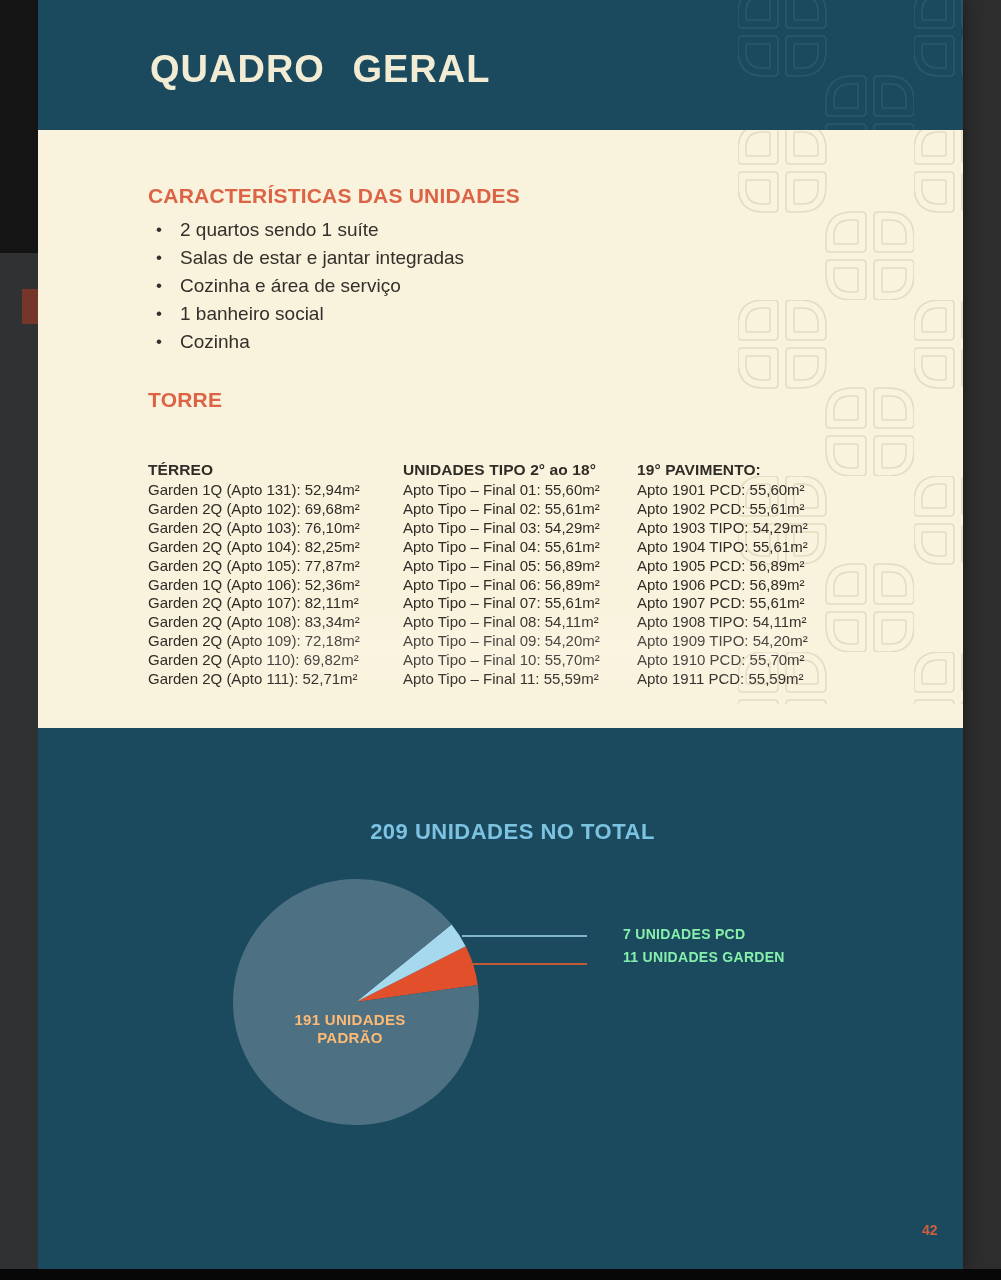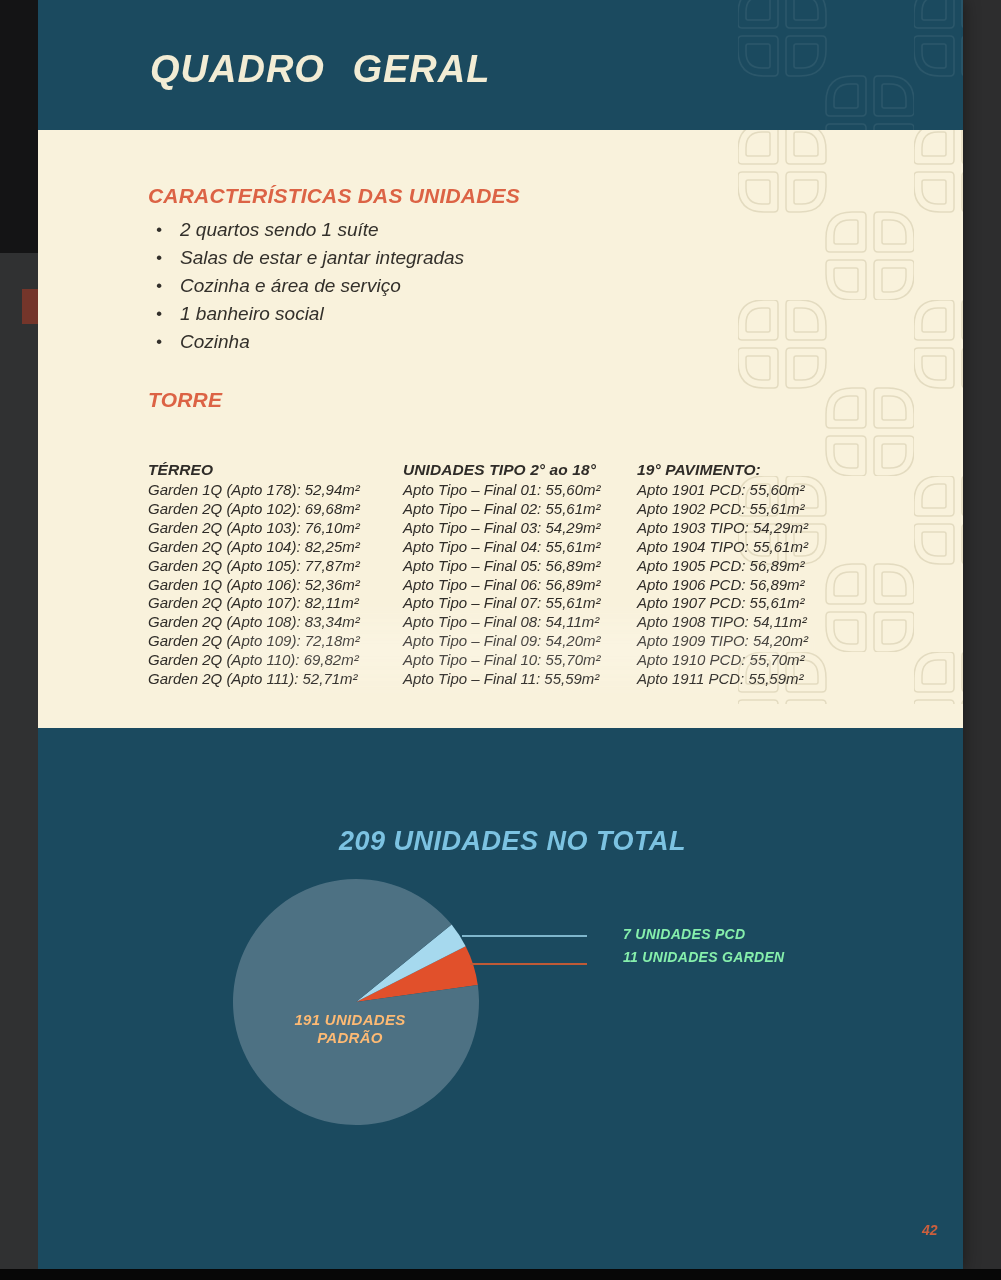--- a/index.html
+++ b/index.html
@@ -18,21 +18,21 @@
   .red-chip{
     position:absolute; left:22px; top:289px; width:16px; height:35px;
     background:#74352a; z-index:7;
   }
   .bottom-strip{
     position:absolute; left:0; top:1269px; width:1001px; height:11px;
     background:#070707; z-index:8;
   }
   .page{
     position:absolute; left:38px; top:0; width:925px; height:1270px;
-    background:#f9f2dc; box-shadow:0 0 16px rgba(0,0,0,.45);font-style:italic;
+    background:#f9f2dc; box-shadow:0 0 16px rgba(0,0,0,.45);
   }
   .header-band{
     position:absolute; left:0; top:0; width:925px; height:130px;
     background:#1b4a5f; overflow:hidden;
   }
   .page-title{
     position:absolute; left:112px; top:48px;
     font-size:38px; font-weight:800; color:#f2ecd4;
     letter-spacing:1px; word-spacing:16px;
   }
@@ -72,22 +72,22 @@
   .watermark{
     position:absolute; left:200px; top:498px; width:560px; height:44px;
     background:rgba(255,255,255,.35); filter:blur(14px); border-radius:22px;
     opacity:.45;
   }
   .bottom-section{
     position:absolute; left:0; top:728px; width:925px; height:542px;
     background:#1b4a5f; overflow:hidden;
   }
   .chart-title{
-    position:absolute; left:0; top:98px; width:925px; text-align:center;
-    font-size:27px; font-weight:800; color:#7cc3e2; letter-spacing:.5px;padding-left:24px;
+    position:absolute; left:0; top:91px; width:925px; text-align:center;
+    font-size:22px; font-weight:800; color:#7cc3e2; letter-spacing:.5px;padding-left:24px;
   }
   .pie{ position:absolute; left:188px; top:144px; width:260px; height:260px; }
   .pie-center-label{
     position:absolute; left:312px; top:283px; width:150px;
     transform:translateX(-50%); text-align:center;
     font-size:15px; font-weight:800; color:#fdba74; line-height:18px;
     letter-spacing:.3px;
   }
   .callout-line{ position:absolute; height:2px; }
   .pcd-line{ left:424px; top:207px; width:125px; background:#7fb6cc; }
@@ -156,21 +156,21 @@
       <li><span class="bullet">•</span><span>1 banheiro social</span></li>
       <li><span class="bullet">•</span><span>Cozinha</span></li>
     </ul>
 
     <h2 class="section-heading torre-heading">TORRE</h2>
 
     <div class="unit-col unit-col-1">
       <h3>TÉRREO</h3>
       <div>
 
-      <div class="row">Garden 1Q (Apto 178): 52,94m²</div>
+      <div class="row">Garden 1Q (Apto 131): 52,94m²</div>
           <div class="row">Garden 2Q (Apto 102): 69,68m²</div>
           <div class="row">Garden 2Q (Apto 103): 76,10m²</div>
           <div class="row">Garden 2Q (Apto 104): 82,25m²</div>
           <div class="row">Garden 2Q (Apto 105): 77,87m²</div>
           <div class="row">Garden 1Q (Apto 106): 52,36m²</div>
           <div class="row">Garden 2Q (Apto 107): 82,11m²</div>
           <div class="row">Garden 2Q (Apto 108): 83,34m²</div>
           <div class="row">Garden 2Q (Apto 109): 72,18m²</div>
           <div class="row">Garden 2Q (Apto 110): 69,82m²</div>
           <div class="row">Garden 2Q (Apto 111): 52,71m²</div>

